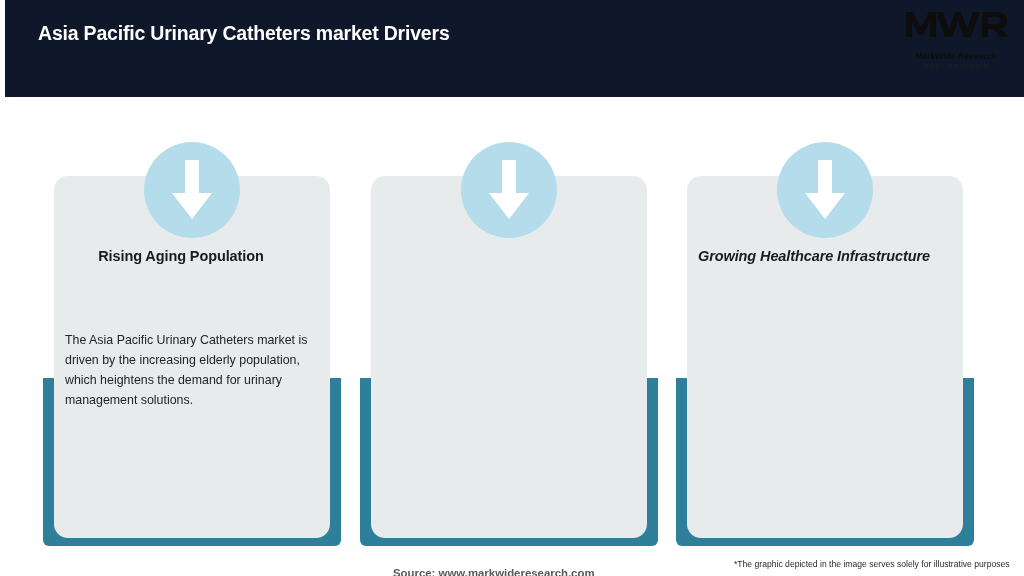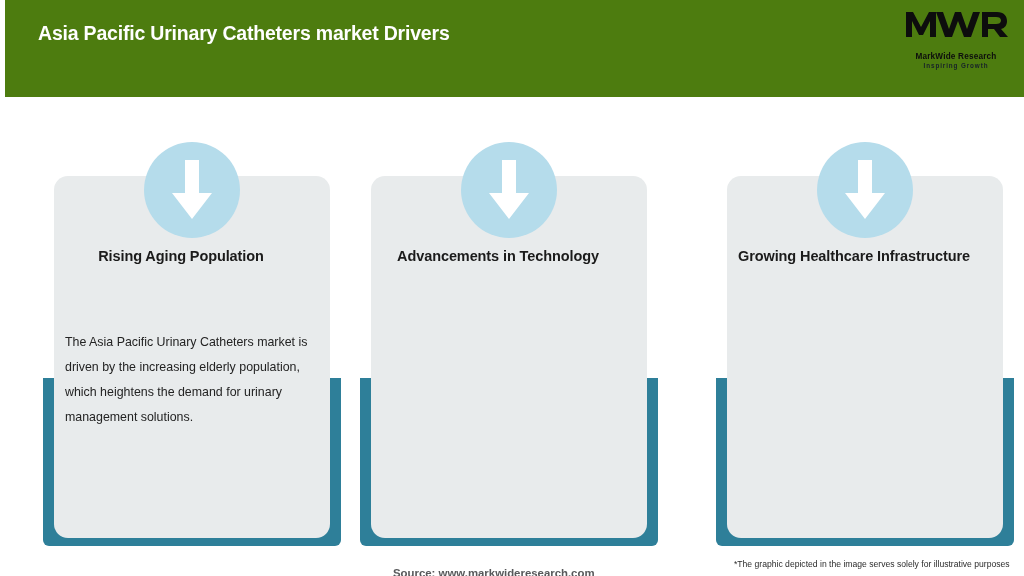--- a/index.html
+++ b/index.html
@@ -15,21 +15,21 @@
     position: relative;
   }
 
   
   .header {
     position: absolute;
     left: 5px;
     top: 0;
     width: 1019px;
     height: 97px;
-    background: #4d7c0f;
+    background: #0f172a;
   }
   .header-title {
     position: absolute;
     left: 33px;
     top: 22px;
     font-size: 19.5px;
     font-weight: bold;
     color: #ffffff;
     letter-spacing: -0.2px;
     white-space: nowrap;
@@ -74,21 +74,21 @@
     height: 576px;
   }
   .card-unit {
     position: absolute;
     top: 142px;
     width: 298px;
     height: 404px;
   }
   .card-unit.c1 { left: 43px; }
   .card-unit.c2 { left: 360px; }
-  .card-unit.c3 { left: 716px; }
+  .card-unit.c3 { left: 676px; font-style: italic; }
 
   
   .frame {
     position: absolute;
     left: 0;
     top: 236px;
     width: 298px;
     height: 168px;
     background: #2e7f99;
     border-bottom-left-radius: 6px;
@@ -137,21 +137,21 @@
     letter-spacing: -0.1px;
   }
   .card-body {
     position: absolute;
     left: 22px;
     top: 188px;
     width: 248px;
     text-align: left;
     font-size: 12.4px;
     color: #232323;
-    line-height: 25px;
+    line-height: 20px;
   }
 
   
   .footer-source {
     position: absolute;
     left: 393px;
     top: 527px;
     font-size: 11.4px;
     font-weight: bold;
     color: #58595b;
@@ -200,21 +200,20 @@
   </div>
 
   <div class="card-unit c2">
     <div class="frame"></div>
     <div class="panel"></div>
     <div class="circle">
       <svg class="arrow-svg" viewBox="0 0 44 60">
         <path d="M15 0 L29 0 L29 33 L42 33 L22 59 L2 33 L15 33 Z" fill="#ffffff"></path>
       </svg>
     </div>
-    <div class="card-heading">Advancements in Technology</div>
   </div>
 
   <div class="card-unit c3">
     <div class="frame"></div>
     <div class="panel"></div>
     <div class="circle">
       <svg class="arrow-svg" viewBox="0 0 44 60">
         <path d="M15 0 L29 0 L29 33 L42 33 L22 59 L2 33 L15 33 Z" fill="#ffffff"></path>
       </svg>
     </div>

